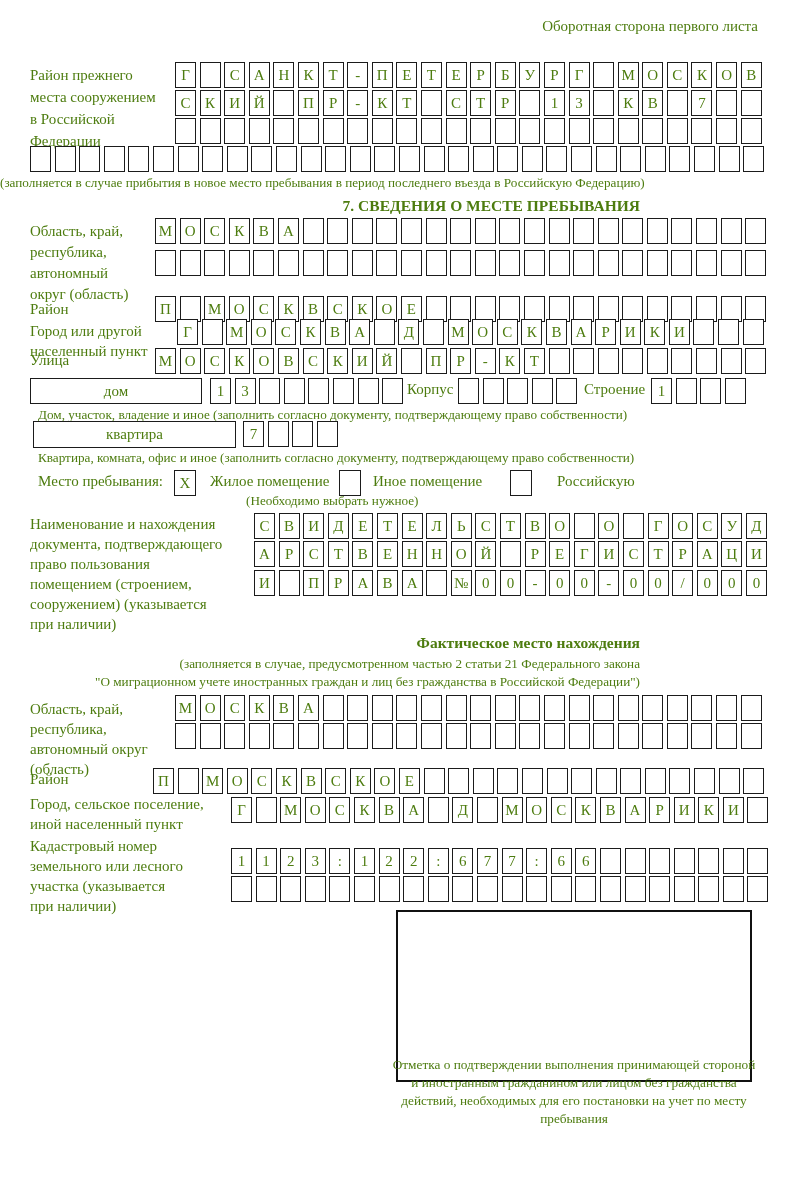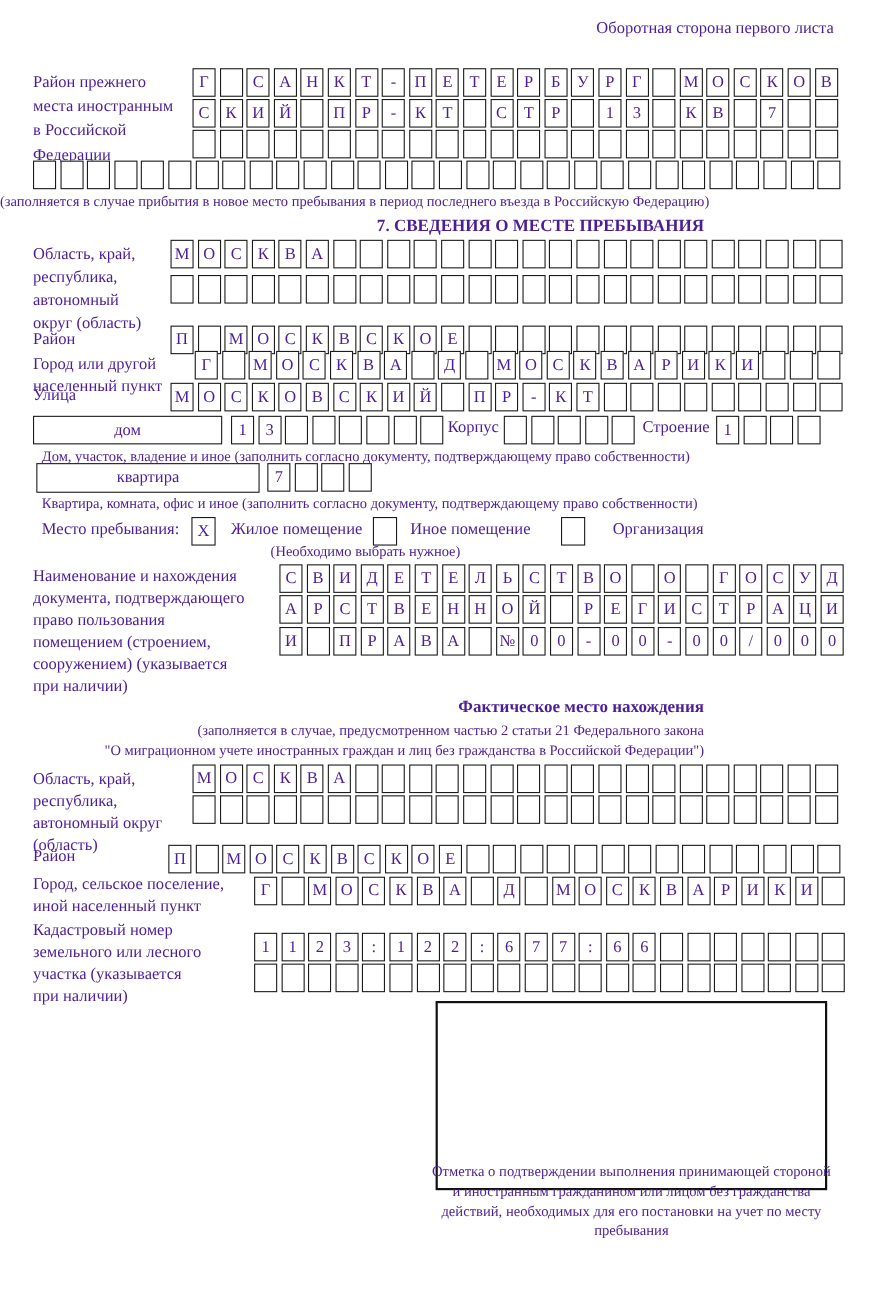--- a/index.html
+++ b/index.html
@@ -1,16 +1,16 @@
 <!DOCTYPE html>
 <html><head>
 <meta charset="utf-8">
 <style>
   html,body{margin:0;padding:0;background:#fff;}
-  .page{position:relative;width:800px;height:1180px;background:#fff;color:#4c1d95;
+  .page{position:relative;width:800px;height:1180px;background:#fff;color:#4d7c0f;
         font-family:"Liberation Serif", serif;overflow:hidden;}
   .abs{position:absolute;white-space:nowrap;}
   .lbl{font-size:15px;}
   .lbl-lines div{font-size:15px;line-height:20px;white-space:nowrap;}
   .cap{font-size:13.2px;}
   .title{font-size:15.5px;font-weight:bold;}
   .center{left:0;width:640px;text-align:right;}
   .cellrow{position:absolute;display:flex;gap:3.6px;}
   .cell{width:21px;height:26px;border:1.6px solid #1b1b1b;box-sizing:border-box;
         display:flex;align-items:center;justify-content:center;
@@ -24,21 +24,21 @@
 </style>
 </head>
 <body>
 
 <div class="page">
 
   <div class="abs lbl" style="top:18px;right:42px;">Оборотная сторона первого листа</div>
 
   <div class="abs lbl-lines" style="left:30px;top:64px;">
     <div style="line-height:22px;">Район прежнего</div>
-    <div style="line-height:22px;">места иностранным</div>
+    <div style="line-height:22px;">места сооружением</div>
     <div style="line-height:22px;">в Российской</div>
     <div style="line-height:22px;">Федерации</div>
   </div>
   <div class="cellrow" style="left:175px;top:62px;">
       <span class="cell">Г</span>
       <span class="cell"></span>
       <span class="cell">С</span>
       <span class="cell">А</span>
       <span class="cell">Н</span>
       <span class="cell">К</span>
@@ -335,21 +335,21 @@
       <span class="cell"></span>
     </div>
   <div class="abs cap" style="left:38px;top:450px;">Квартира, комната, офис и иное (заполнить согласно документу, подтверждающему право собственности)</div>
 
   <div class="abs lbl" style="left:38px;top:473px;">Место пребывания:</div>
   <div class="chk" style="left:174px;top:470px;">X</div>
   <div class="abs lbl" style="left:210px;top:473px;">Жилое помещение</div>
   <div class="chk" style="left:339px;top:470px;"></div>
   <div class="abs lbl" style="left:373px;top:473px;">Иное помещение</div>
   <div class="chk" style="left:510px;top:470px;"></div>
-  <div class="abs lbl" style="left:557px;top:473px;">Организация</div>
+  <div class="abs lbl" style="left:557px;top:473px;">Российскую</div>
   <div class="abs cap" style="left:246px;top:493px;">(Необходимо выбрать нужное)</div>
 
   <div class="abs lbl-lines" style="left:30px;top:514px;">
     <div>Наименование и нахождения</div>
     <div>документа, подтверждающего</div>
     <div>право пользования</div>
     <div>помещением (строением,</div>
     <div>сооружением) (указывается</div>
     <div>при наличии)</div>
   </div>

